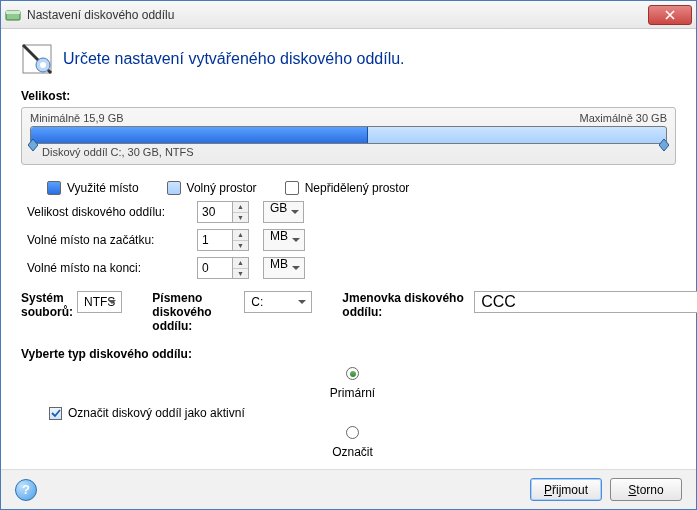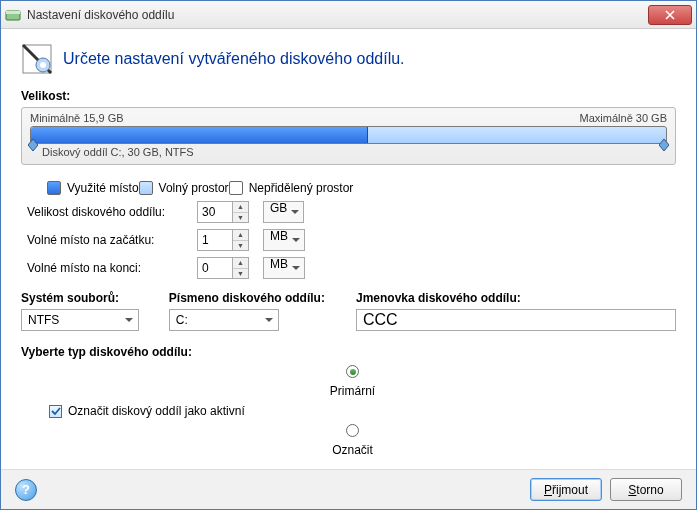--- a/index.html
+++ b/index.html
@@ -13,35 +13,35 @@
 .content { padding: 14px 20px 10px 20px; }
 .header-row { display: flex; align-items: center; gap: 10px; margin-bottom: 14px; }
 .header-icon { width: 32px; height: 32px; }
 .header-title { font-size: 16px; color: #003399; }
 .section-label { font-weight: bold; font-size: 12px; color: #000; margin-bottom: 4px; }
 .size-panel { border: 1px solid #bbb; border-radius: 3px; background: linear-gradient(to bottom,#f7f7f7,#ececec); padding: 4px 8px 6px 8px; margin-bottom: 10px; }
 .size-limits { display: flex; justify-content: space-between; font-size: 11px; color: #444; margin-bottom: 2px; }
 .slider-track { position: relative; height: 18px; border: 1px solid #7a7a7a; border-radius: 3px; background: linear-gradient(to bottom,#cce4ff,#a9d0ff); overflow: visible; margin-bottom: 2px; }
 .slider-fill { position: absolute; left: 0; top: 0; bottom: 0; width: 53%; background: linear-gradient(to bottom,#5aa0ff,#2a6fe0); border-right: 1px solid #1a4fa0; border-radius: 3px 0 0 3px; }
 .slider-handle { position: absolute; bottom: -8px; width: 10px; height: 12px; fill: #6fa8dc; stroke: #2a5a8a; }
-.legend-row { display: flex; padding: 6px 0 6px 26px; }
+.legend-row { display: flex; gap: 28px; padding: 6px 0 6px 26px; }
 .legend-item { display: flex; align-items: center; gap: 6px; font-size: 12px; }
 .legend-swatch { width: 14px; height: 14px; border: 1px solid #666; border-radius: 2px; }
 .form-rows { padding-left: 6px; }
 .form-row { display: flex; align-items: center; gap: 10px; margin-bottom: 6px; }
 .form-row label { width: 160px; font-size: 12px; }
 .spin-input { display: flex; align-items: center; }
 .spin-input input { width: 36px; height: 22px; border: 1px solid #aaa; padding: 2px 4px; font-size: 12px; }
 .spinner { width: 16px; height: 22px; border: 1px solid #aaa; border-left: none; background: #f1f1f1; display: flex; flex-direction: column; }
 .spinner div { flex: 1; display: flex; align-items: center; justify-content: center; cursor: pointer; font-size: 7px; color: #555; }
 .spinner div:first-child { border-bottom: 1px solid #ccc; }
 .unit-select { margin-left: 4px; height: 22px; border: 1px solid #aaa; background: #f8f8f8; padding: 0 16px 8px 6px; font-size: 12px; position: relative; display: flex; align-items: center; cursor: pointer; }
 .unit-select::after { content: ""; position: absolute; right: 4px; top: 50%; margin-top: -2px; border: 4px solid transparent; border-top-color: #555; }
 .cols3 { display: flex; gap: 30px; margin-top: 12px; }
-.col { display: flex; flex-direction: column; gap: 4px; }
+.col { display: flex; gap: 4px; }
 .col-label { font-weight: bold; font-size: 12px; }
 .select-box { height: 22px; border: 1px solid #aaa; background: #fff; padding: 0 6px 0 6px; font-size: 12px; position: relative; display: flex; align-items: center; cursor: pointer; }
 .select-box::after { content: ""; position: absolute; right: 5px; top: 50%; margin-top: -2px; border: 4px solid transparent; border-top-color: #555; }
 .text-input { height: 22px; border: 1px solid #aaa; padding: 2px 6px; font-size: 16px; width: 320px; }
 .radio-group { margin-top: 14px; }
 .radio-item { display: flex; align-items: center; gap: 6px; margin: 6px 0 6px 8px; cursor: pointer; flex-direction: column; }
 .radio { width: 13px; height: 13px; border: 1px solid #666; border-radius: 50%; display: flex; align-items: center; justify-content: center; background: #fff; }
 .radio.checked::after { content: ""; width: 6px; height: 6px; background: linear-gradient(to bottom,#6eb56e,#2a8a2a); border-radius: 50%; }
 .checkbox-row { display: flex; align-items: center; gap: 6px; margin: 4px 0 6px 28px; cursor: pointer; }
 .checkbox { width: 13px; height: 13px; border: 1px solid #666; background: #fff; display: flex; align-items: center; justify-content: center; }

